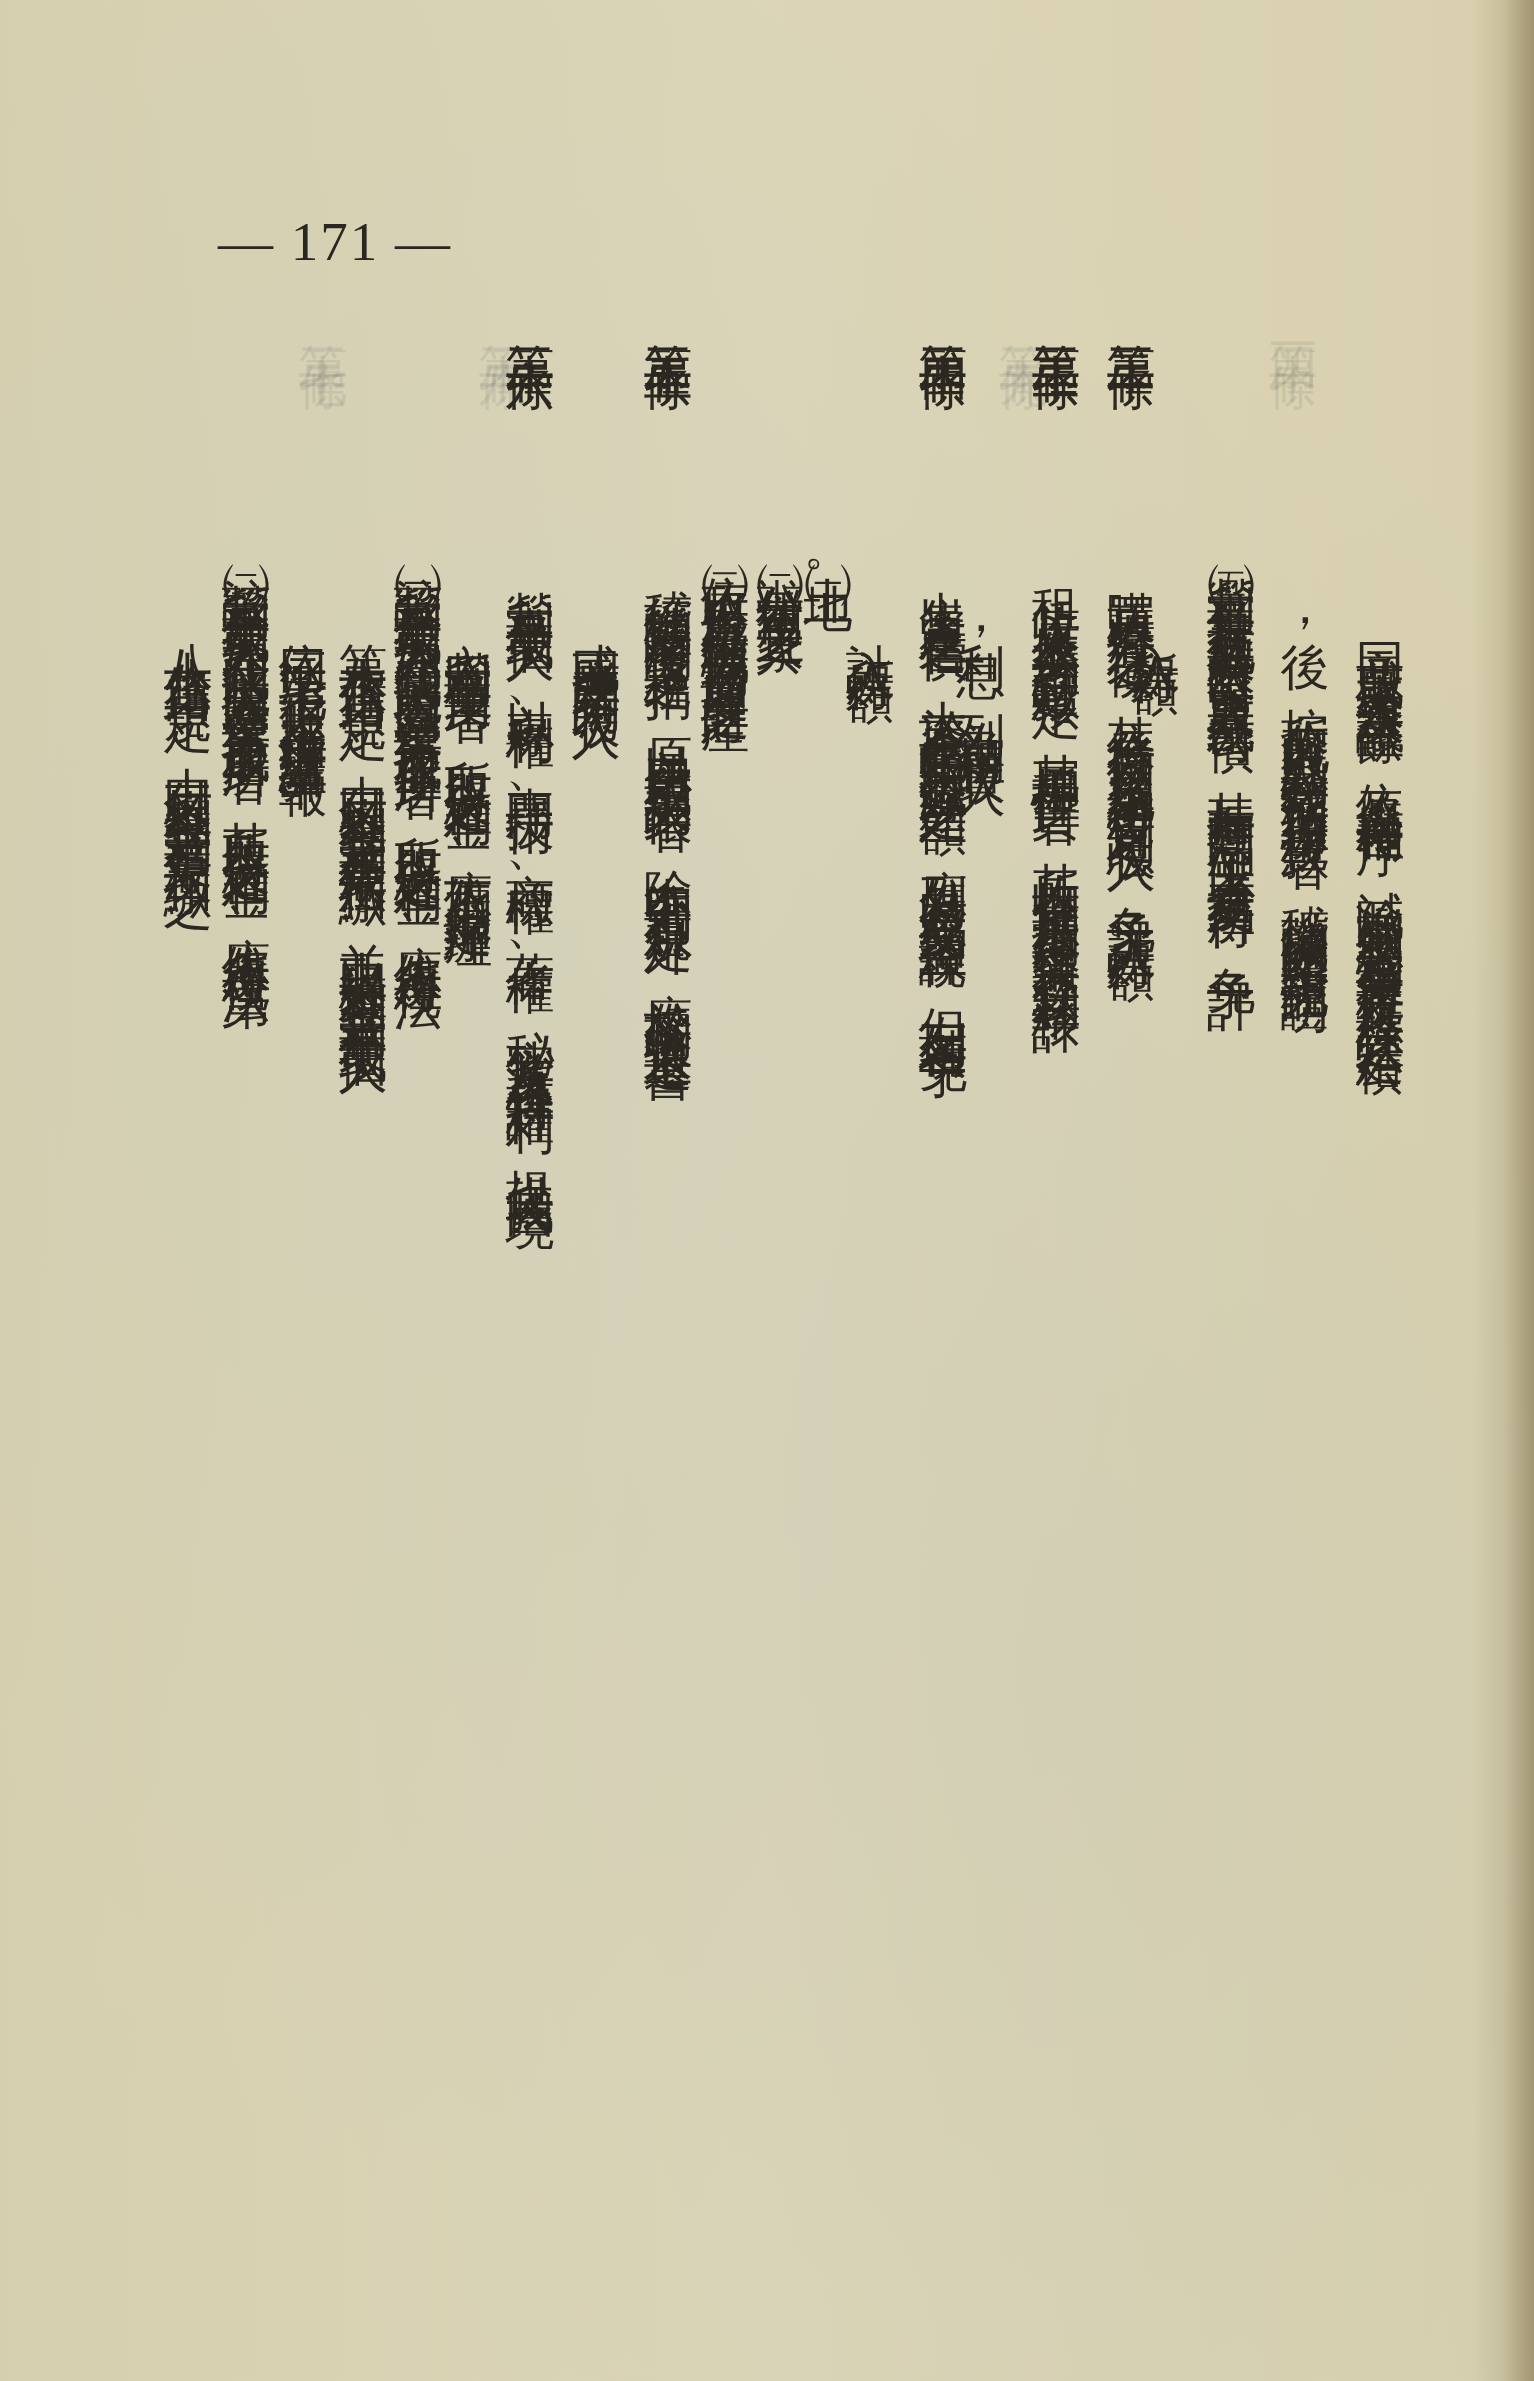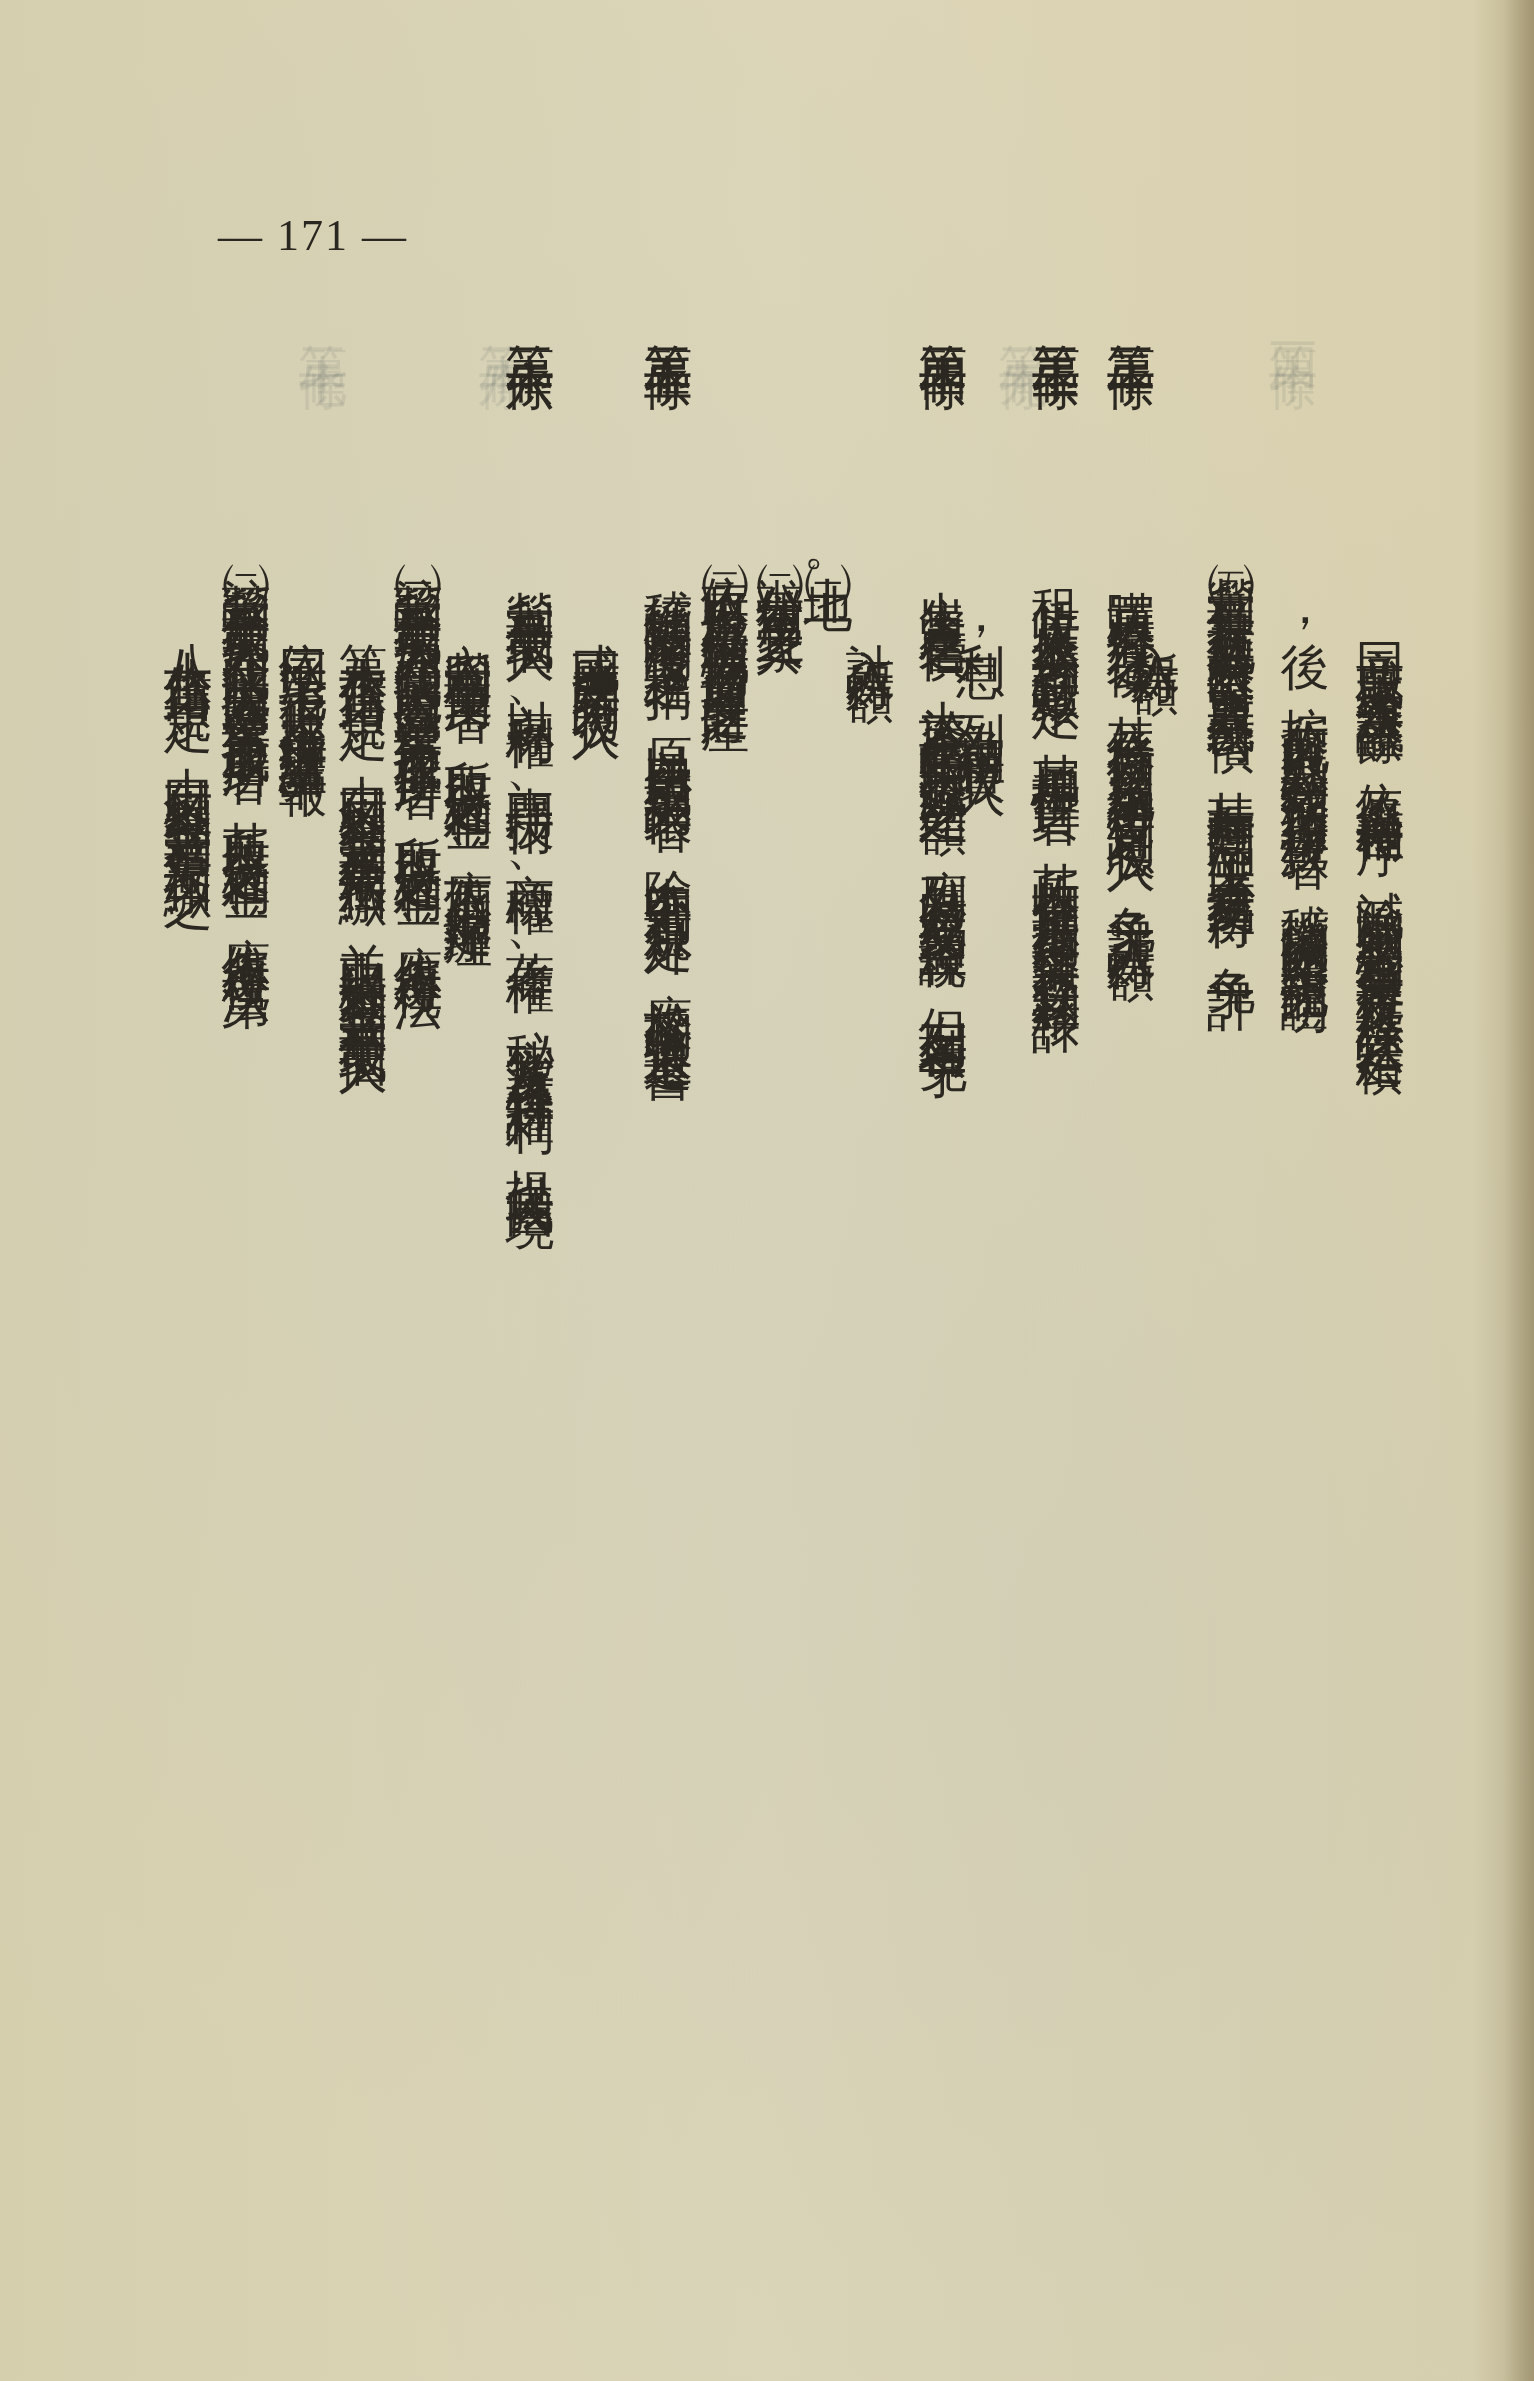--- a/index.html
+++ b/index.html
@@ -9,21 +9,21 @@
     background-image:
       radial-gradient(ellipse at 30% 40%, rgba(200,205,190,0.35), rgba(0,0,0,0) 60%),
       radial-gradient(ellipse at 70% 70%, rgba(190,195,180,0.30), rgba(0,0,0,0) 55%),
       linear-gradient(90deg, #d6cfae 0%, #ddd6b8 50%, #d8d0ae 96%, #b8ad88 100%);
     font-family: "DejaVu Serif", "Liberation Serif", serif;
     color:#2a2620;
   }
   .page-number {
     position:absolute; left:218px; top:210px;
     font-family:"Liberation Serif", "DejaVu Serif", serif;
-    font-size:44px; letter-spacing:2px; color:#2a2620;
+    font-size:55px; letter-spacing:2px; color:#2a2620;
   }
   .col {
     position:absolute;
     writing-mode: vertical-rl;
     text-orientation: upright;
     font-size:49px;
     line-height:56px;
     letter-spacing:7.5px;
     white-space:nowrap;
     color:#2b2721;

